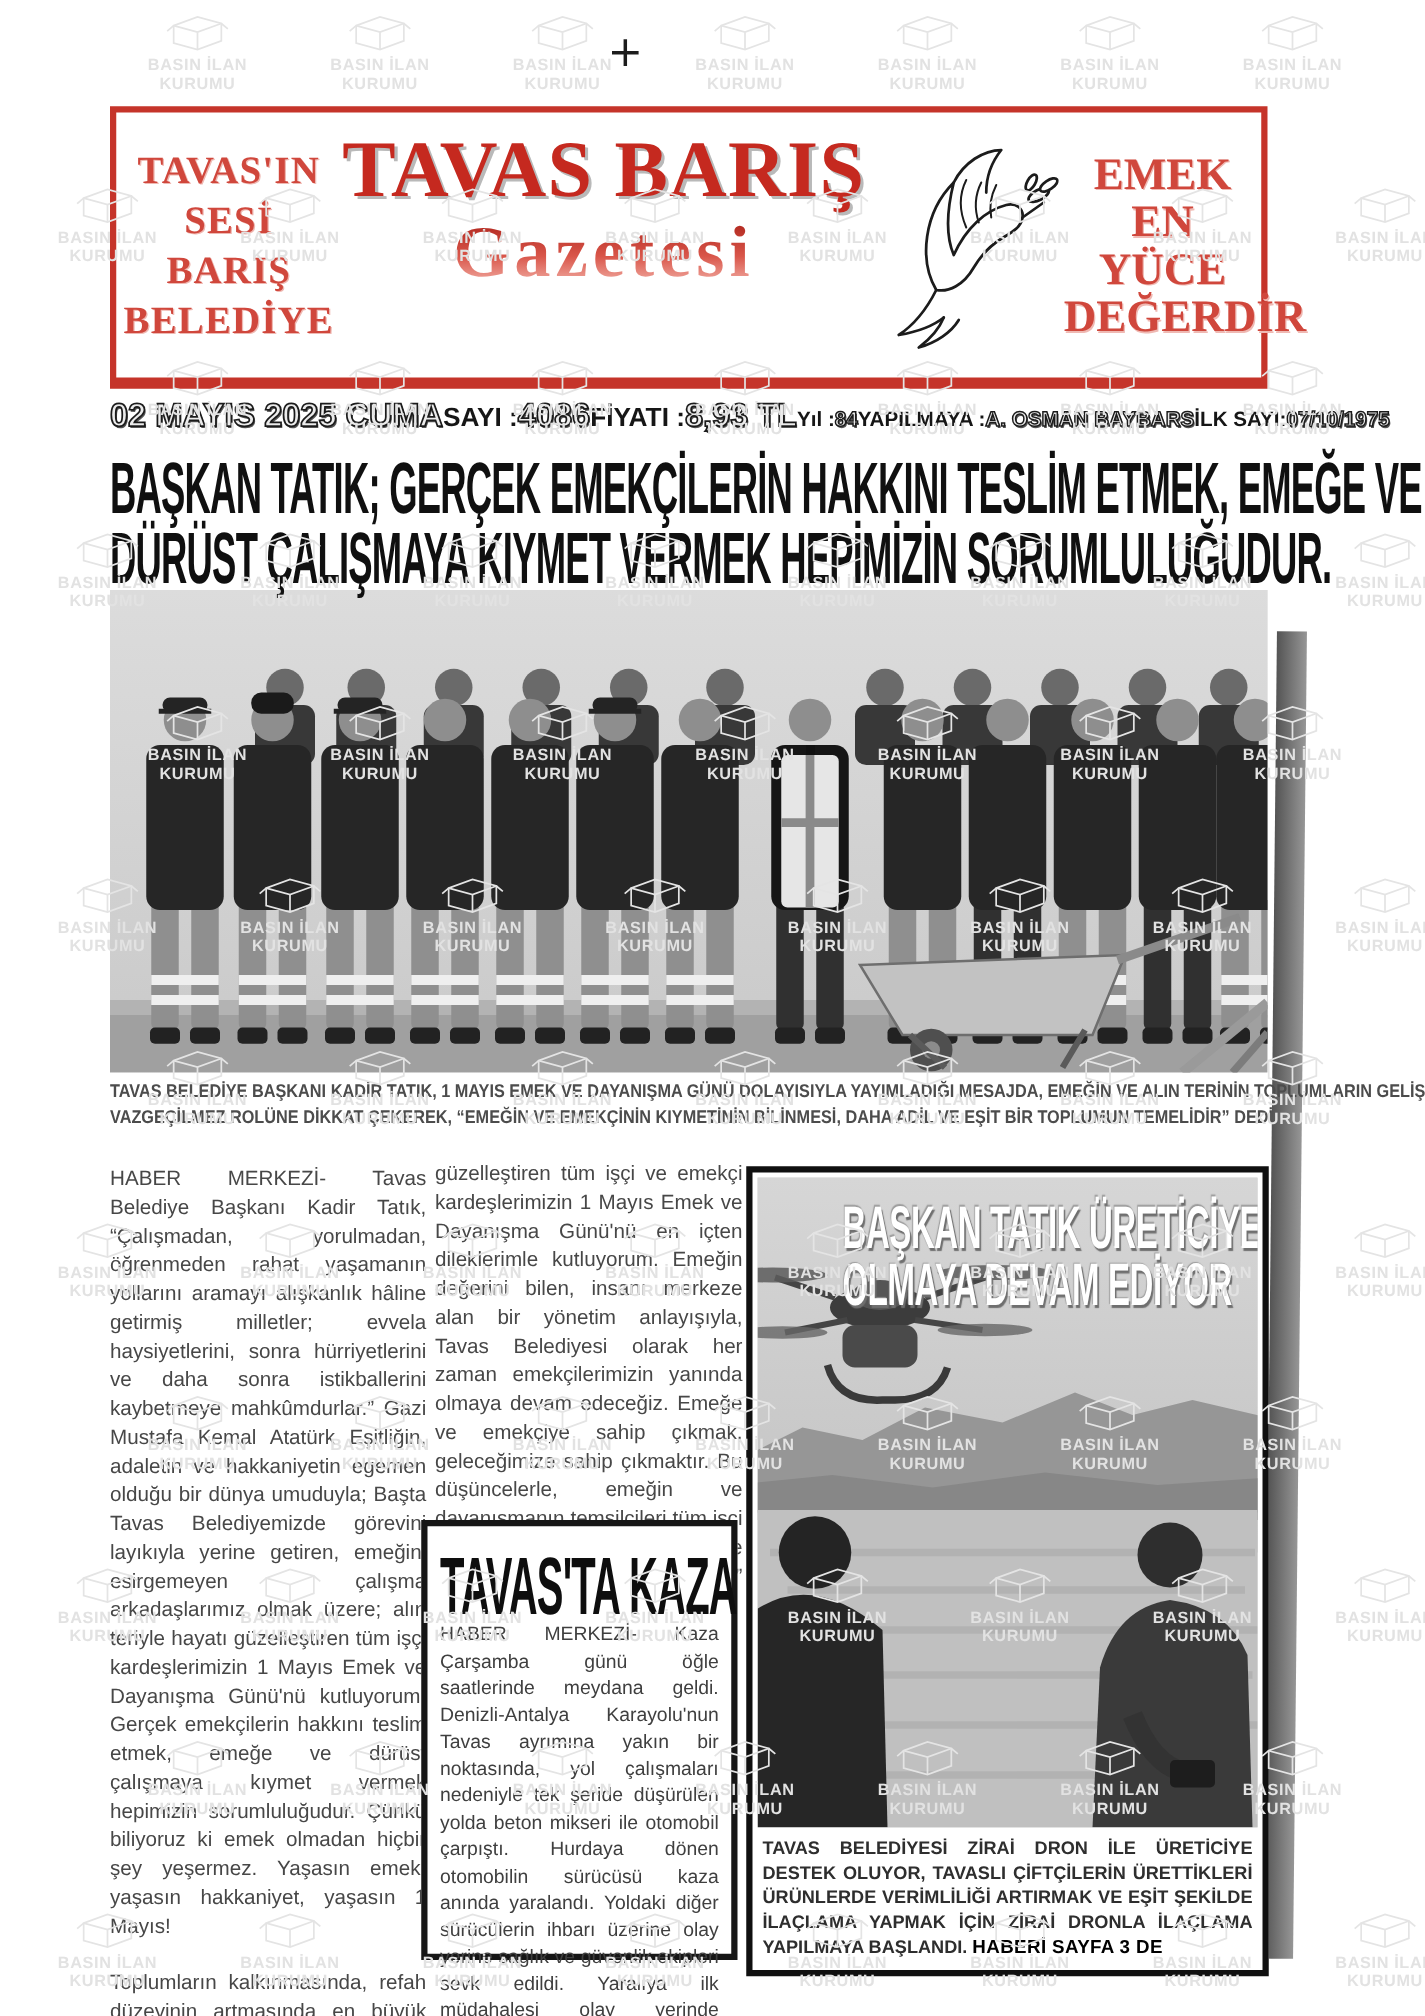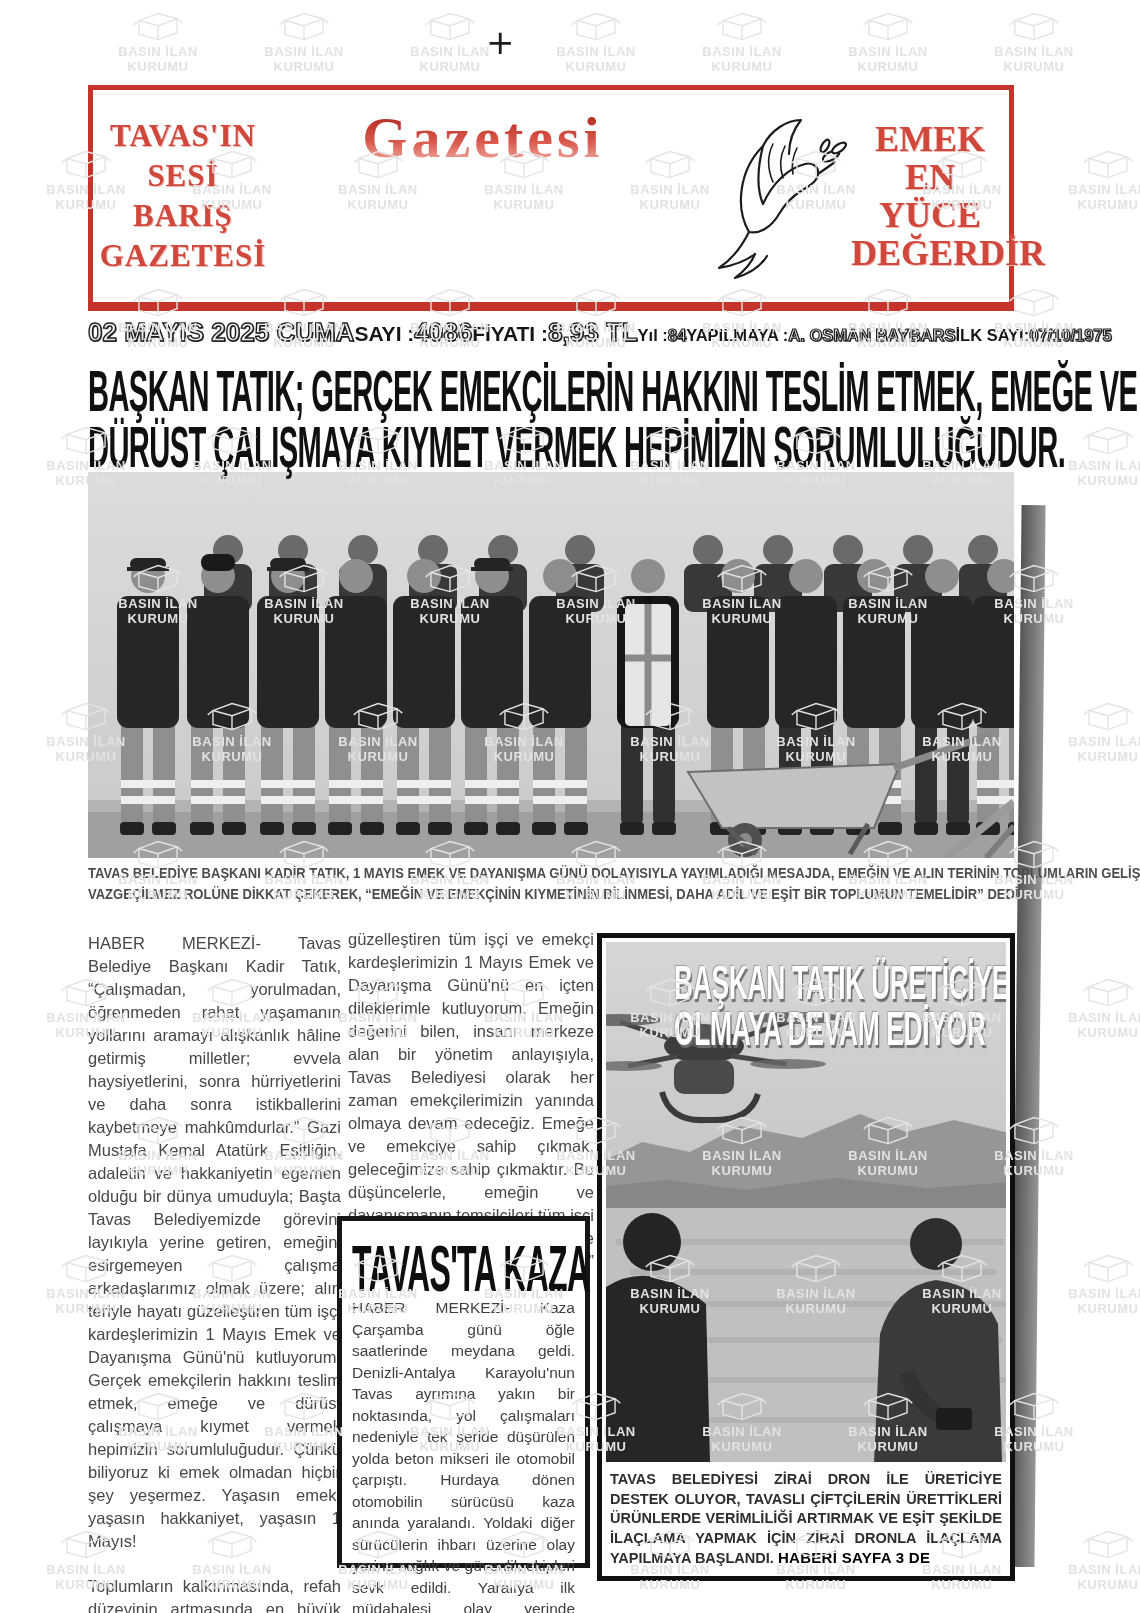--- a/index.html
+++ b/index.html
@@ -93,23 +93,24 @@
 
 <div id="page">
 
   <div class="abs plus">+</div>
 
   <div class="abs" id="masthead">
     <div class="mh-side" id="mh-left">
         <div>TAVAS'IN</div>
         <div>SESİ</div>
         <div>BARIŞ</div>
-        <div>GAZETESİ</div>
+        <div>BELEDİYE</div>
       </div>
     <div id="mh-center">
+      <div id="mh-title">TAVAS BARIŞ</div>
       <div id="mh-sub">Gazetesi</div>
     </div>
     <div id="mh-dove">
       <svg width="150" height="168" viewBox="0 0 150 168">
         <g fill="#ffffff" stroke="#1c1c1c" stroke-width="2.2" stroke-linecap="round" stroke-linejoin="round">
           <path d="M52,120 C38,96 42,58 66,34 C60,58 60,78 66,92 C76,70 92,56 108,52 C116,50 122,55 121,62 C120,70 112,74 104,79 C96,84 88,92 82,102 C74,116 62,122 52,120 Z"></path>
           <path d="M66,34 C74,18 90,8 104,8 C96,18 92,30 92,42" fill="none"></path>
           <path d="M52,120 C44,136 34,148 22,156 C34,154 48,150 58,142" fill="none"></path>
           <path d="M58,142 C54,152 46,160 38,166 C52,162 64,154 70,144" fill="none"></path>
           <path d="M121,62 L138,50" fill="none"></path>

